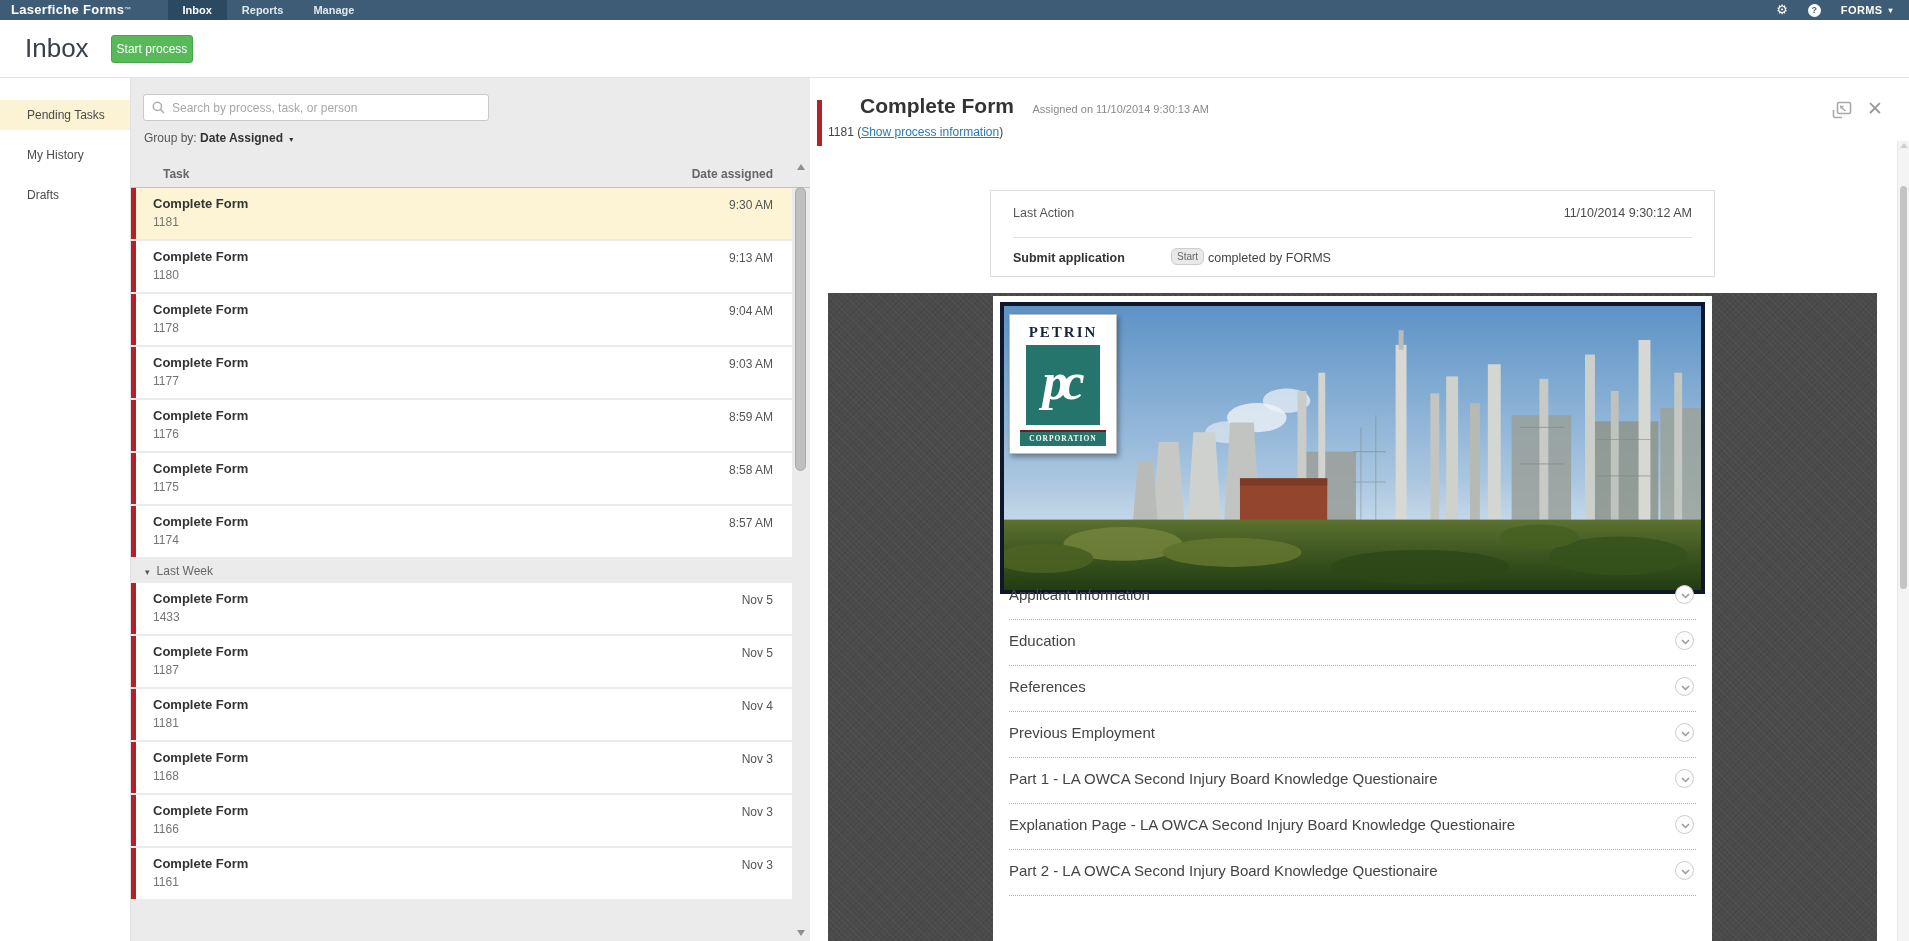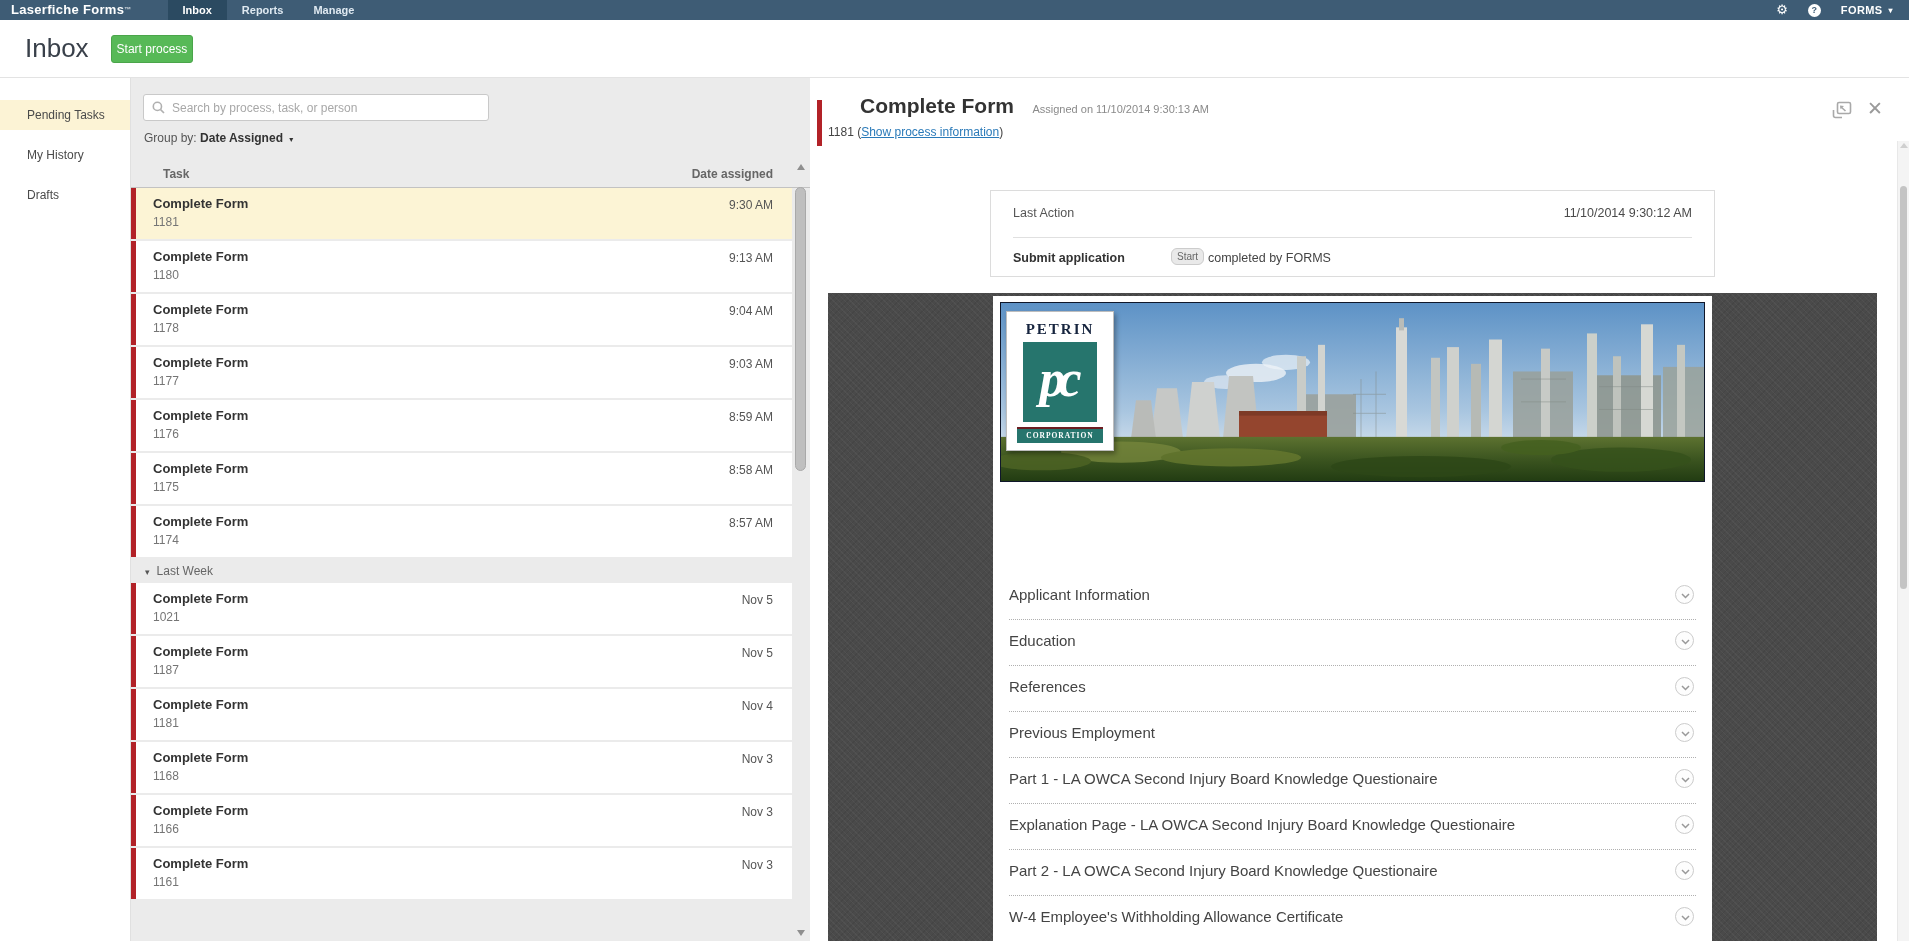--- a/index.html
+++ b/index.html
@@ -88,21 +88,21 @@
   .la-badge { position:absolute; left:180px; top:57px; font-size:10px; color:#666; background:#e9e9e9;
               border:1px solid #ccc; border-radius:6px; padding:2px 5px; }
   .la-completed { position:absolute; left:217px; top:60px; font-size:12.5px; color:#444; }
 
   
   .form-backdrop { position:absolute; left:18px; top:215px; width:1049px; bottom:0; background-color:#4a4a4a;
     background-image:
       repeating-linear-gradient(45deg, rgba(255,255,255,.04) 0 1px, transparent 1px 4px),
       repeating-linear-gradient(-45deg, rgba(0,0,0,.07) 0 1px, transparent 1px 4px); }
   .form-sheet { position:absolute; left:165px; top:3px; width:719px; bottom:-2px; background:#fff; }
-  .form-banner { position:absolute; left:7px; right:7px; top:6px; height:180px; border:1px solid #0f172a; overflow:hidden; background:#fef9c3; }
+  .form-banner { position:absolute; left:7px; right:7px; top:6px; height:292px; border:4px solid #0f172a; overflow:hidden; background:#fef9c3; }
   .form-banner svg.scene { position:absolute; left:0; top:0; width:100%; height:100%; }
 
   .logo-card { position:absolute; left:5px; top:8px; width:108px; height:140px; background:#fff;
                border:1px solid #bdbdbd; box-shadow:2px 3px 5px rgba(0,0,0,.35); text-align:center; }
   .logo-word { font-family:"Liberation Serif", serif; font-weight:bold; font-size:15px; letter-spacing:2px; color:#16243e; margin-top:9px; }
   .logo-mono-box { width:74px; height:80px; background:#26756d; margin:4px auto 0; overflow:hidden; }
   .logo-mono { font-family:"Liberation Serif", serif; font-style:italic; font-weight:bold; font-size:52px;
                color:#fff; line-height:74px; letter-spacing:-7px; margin-left:-6px; }
   .logo-band { width:86px; height:16px; background:#26756d; margin:5px auto 0; border-top:2px solid #6d1d22;
                color:#fff; font-size:7.5px; font-weight:bold; letter-spacing:1px; line-height:13px;
@@ -206,21 +206,21 @@
           <div class="task-row">
     <span class="task-title">Complete Form</span>
     <span class="task-id">1174</span>
     <span class="task-date">8:57 AM</span>
   </div>
           <div class="group-row">
     <span class="caret-down">▾</span><span>Last Week</span>
   </div>
           <div class="task-row">
     <span class="task-title">Complete Form</span>
-    <span class="task-id">1021</span>
+    <span class="task-id">1433</span>
     <span class="task-date">Nov 5</span>
   </div>
           <div class="task-row">
     <span class="task-title">Complete Form</span>
     <span class="task-id">1187</span>
     <span class="task-date">Nov 5</span>
   </div>
           <div class="task-row">
     <span class="task-title">Complete Form</span>
     <span class="task-id">1181</span>
@@ -405,28 +405,20 @@
     </span>
   </div>
               <div class="section-row">
     <span class="section-label">Part 2 - LA OWCA Second Injury Board Knowledge Questionaire</span>
     <span class="section-chevron">
       <svg width="19" height="19" viewBox="0 0 19 19">
                     <polyline points="6,8 9.5,11.5 13,8" fill="none" stroke="#999" stroke-width="1.5"></polyline>
                   </svg>
     </span>
   </div>
-              <div class="section-row">
-    <span class="section-label">W-4 Employee's Withholding Allowance Certificate</span>
-    <span class="section-chevron">
-      <svg width="19" height="19" viewBox="0 0 19 19">
-                    <polyline points="6,8 9.5,11.5 13,8" fill="none" stroke="#999" stroke-width="1.5"></polyline>
-                  </svg>
-    </span>
-  </div>
             </div>
 
         </div>
       </div>
 
       <div class="detail-scroll">
         <div class="s-arr"></div>
         <div class="thumb"></div>
       </div>
     </div>

